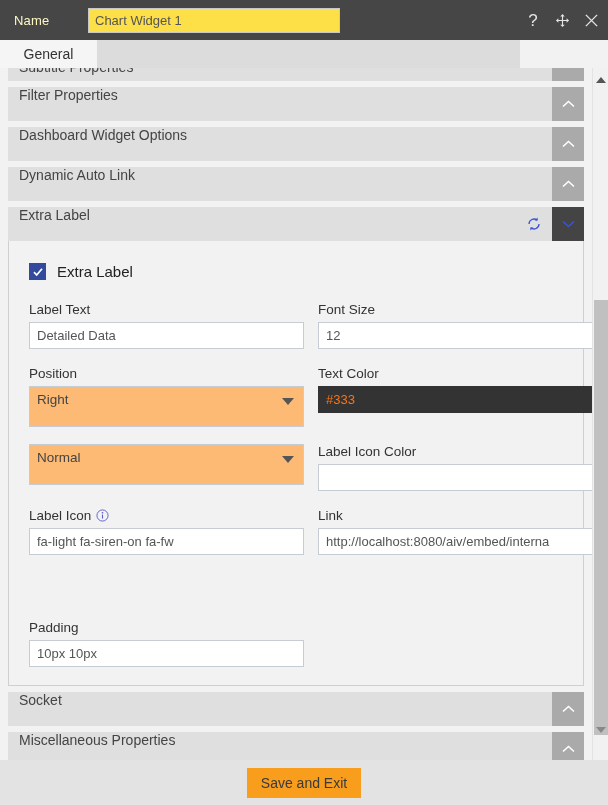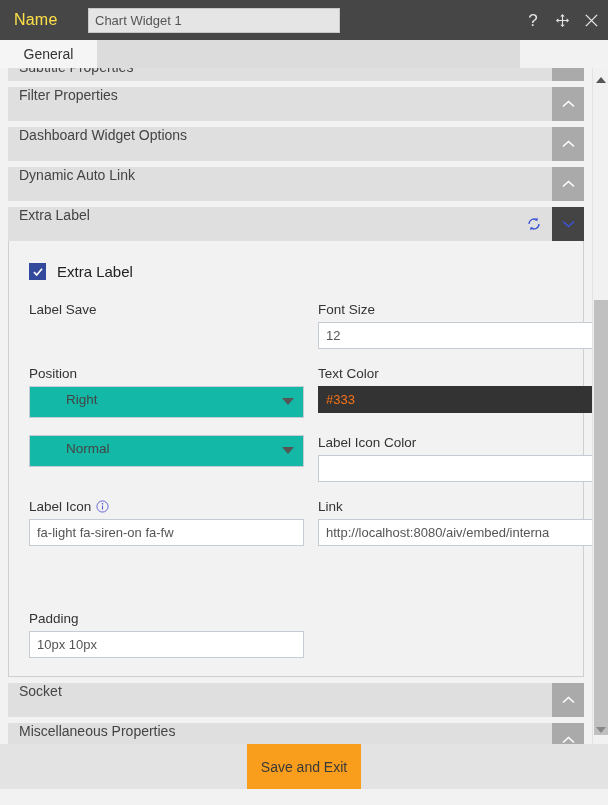--- a/index.html
+++ b/index.html
@@ -21,30 +21,30 @@
   
   .titlebar {
     position: absolute;
     top: 0; left: 0;
     width: 608px; height: 40px;
     background: #464646;
     display: flex;
     align-items: center;
   }
   .titlebar-label {
-    color: #fde047;
-    font-size: 16px;
+    color: #fef9c3;
+    font-size: 13px;
     margin-left: 14px;
     width: 74px;
     letter-spacing: .2px;
   }
   .name-input {
     width: 252px;
     height: 25px;
-    background: #e5e5e5;
+    background: #fde047;
     border: 1px solid #c8c8c8;
     font-family: "Liberation Sans", sans-serif;
     font-size: 13px;
     color: #555;
     padding: 0 6px;
     outline: none;
   }
   .title-icons {
     position: absolute;
     right: 8px; top: 0;
@@ -207,48 +207,48 @@
     display: block;
   }
   .inp.color-dark {
     background: #333333;
     border-color: #333333;
     color: #f97316;
   }
   .sel {
     position: relative;
     width: 100%;
-    height: 32px;
-    background: #14b8a6;
+    height: 41px;
+    background: #fdba74;
     border: 1px solid #c6ccd4;
-    padding-left: 29px;
   }
   .sel-val {
     font-size: 13.5px;
     color: #444;
     line-height: 25px;
     padding-left: 7px;
   }
   .caret {
     position: absolute;
     right: 9px; top: 11px;
     width: 0; height: 0;
     border-left: 6px solid transparent;
     border-right: 6px solid transparent;
     border-top: 7px solid #555;
   }
 
   
   .footer {
     position: absolute;
-    left: 0; bottom: 16px;
+    left: 0; bottom: 0;
     width: 608px;
     height: 45px;
     background: #e3e3e3;
     display: flex;
+    align-items: center;
     justify-content: center;
   }
   .save-btn {
     background: #f89d1c;
     color: #3a3a3a;
     border: none;
     font-family: "Liberation Sans", sans-serif;
     font-size: 14px;
     padding: 7px 14px;
     cursor: pointer;
@@ -379,21 +379,22 @@
           <svg viewBox="0 0 12 12" aria-hidden="true">
             <path d="M2 6.2 L4.7 9 L10 2.8" fill="none" stroke="#ffffff" stroke-width="1.7"></path>
           </svg>
         </span>
         <span class="chk-label">Extra Label</span>
       </div>
 
       <div class="grid">
 
         <div class="field">
-          <div class="flabel">Label Save</div>
+          <div class="flabel">Label Text</div>
+          <input class="inp" type="text" value="Detailed Data" style="">
         </div>
         <div class="field">
           <div class="flabel">Font Size</div>
           <input class="inp" type="text" value="12" style="">
         </div>
 
         <div class="field">
           <div class="flabel">Position</div>
           <div class="sel">
             <div class="sel-val">Right</div>

